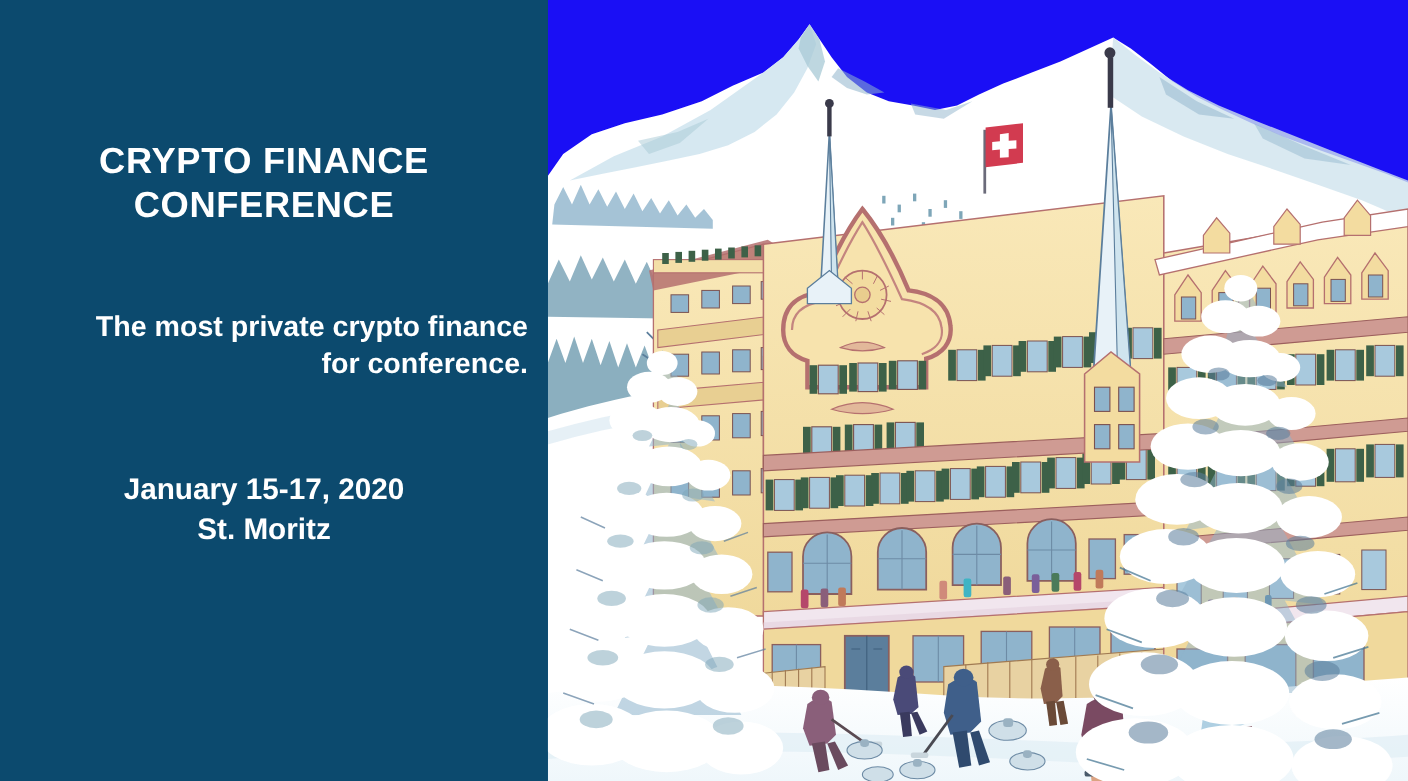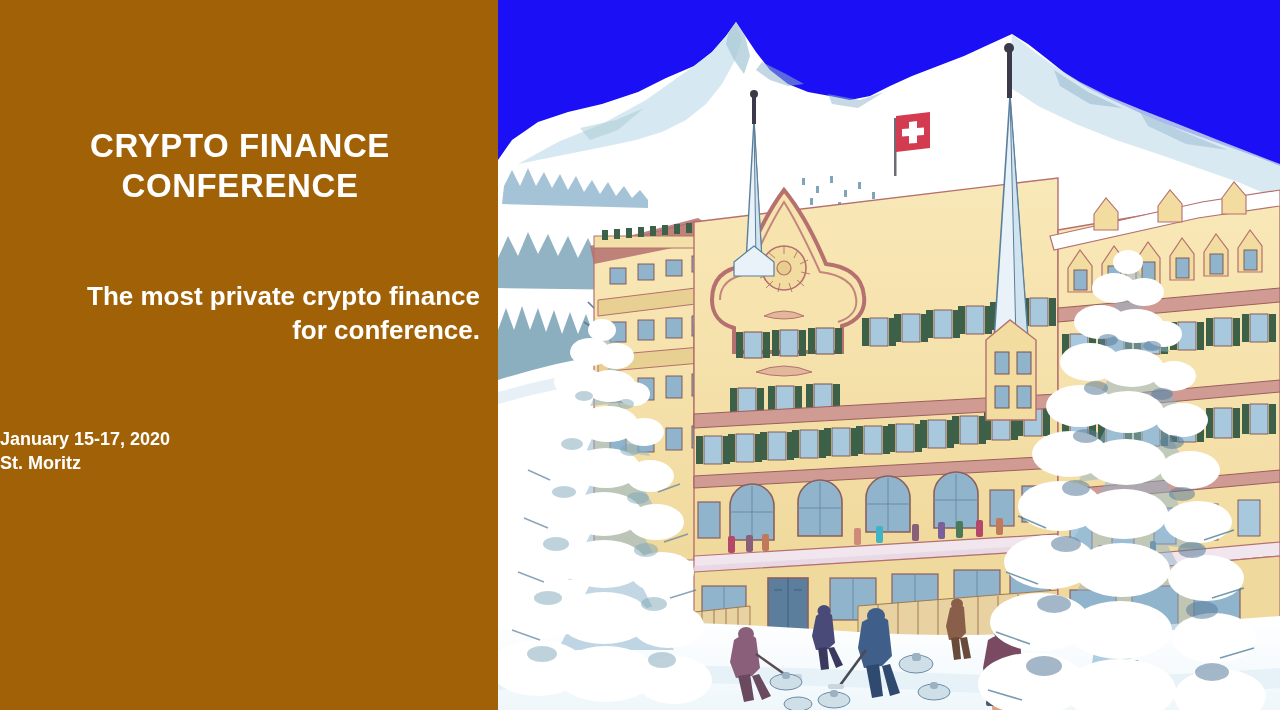--- a/index.html
+++ b/index.html
@@ -1,26 +1,26 @@
 <!DOCTYPE html>
 <html><head>
 <meta charset="utf-8">
 <style>
   html,body{margin:0;padding:0;background:#1a0ff5;}
   body{width:1280px;height:710px;overflow:hidden;font-family:"Liberation Sans",sans-serif;}
-  #stage{position:relative;width:1280px;height:710px;background:#a16207;overflow:hidden;}
+  #stage{position:relative;width:1280px;height:710px;background:#0c4a6e;overflow:hidden;}
 
   
   #text-panel{position:absolute;left:0;top:0;width:500px;height:710px;z-index:40;}
   #title{position:absolute;left:0;top:126px;width:480px;text-align:center;color:#ffffff;
          font-size:33px;font-weight:bold;line-height:1.22;letter-spacing:.6px;}
   #subtitle{position:absolute;left:0;top:280px;width:480px;text-align:right;color:#ffffff;
          font-size:26px;font-weight:bold;line-height:1.3;}
-  #dateblock{position:absolute;left:0;top:427px;width:480px;text-align:left;color:#ffffff;
-         font-size:18px;font-weight:bold;line-height:1.34;}
+  #dateblock{position:absolute;left:0;top:427px;width:480px;text-align:center;color:#ffffff;
+         font-size:27px;font-weight:bold;line-height:1.34;}
 
   
   #illus{position:absolute;left:498px;top:0;width:782px;height:710px;z-index:10;overflow:hidden;}
   #illus svg{display:block;width:782px;height:710px;}
 </style>
 </head>
 <body>
 
 <div id="stage">
 

